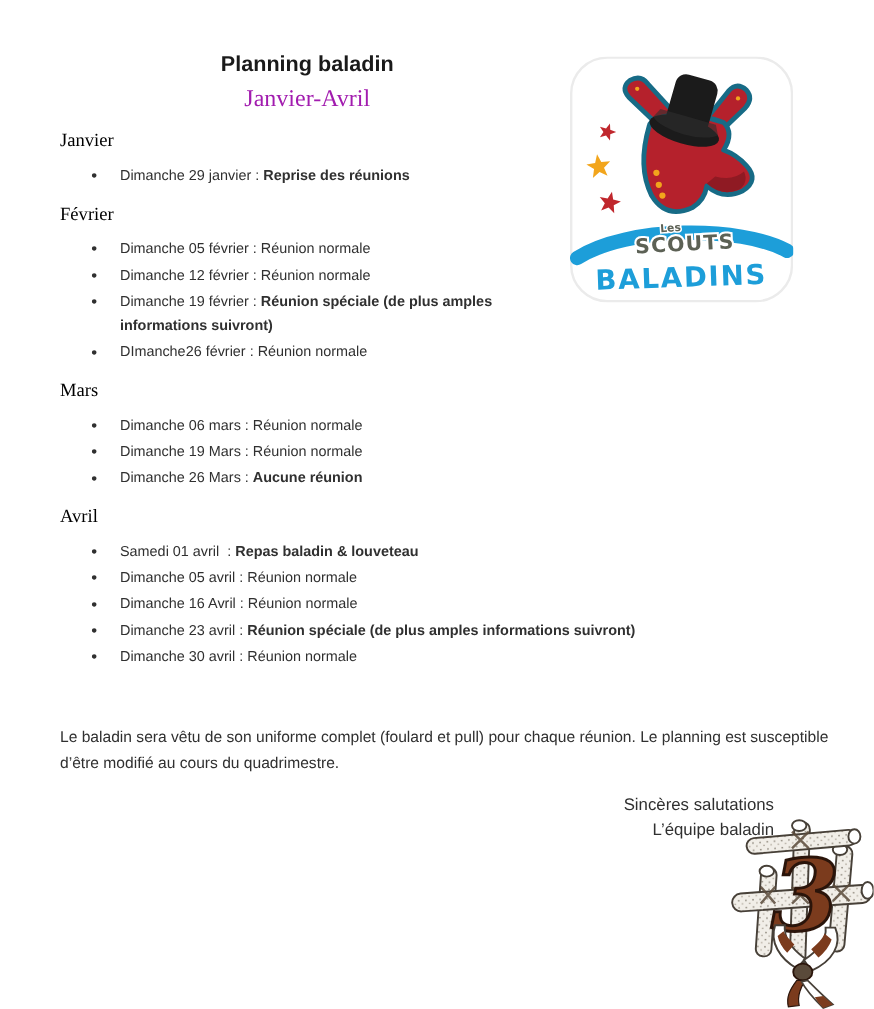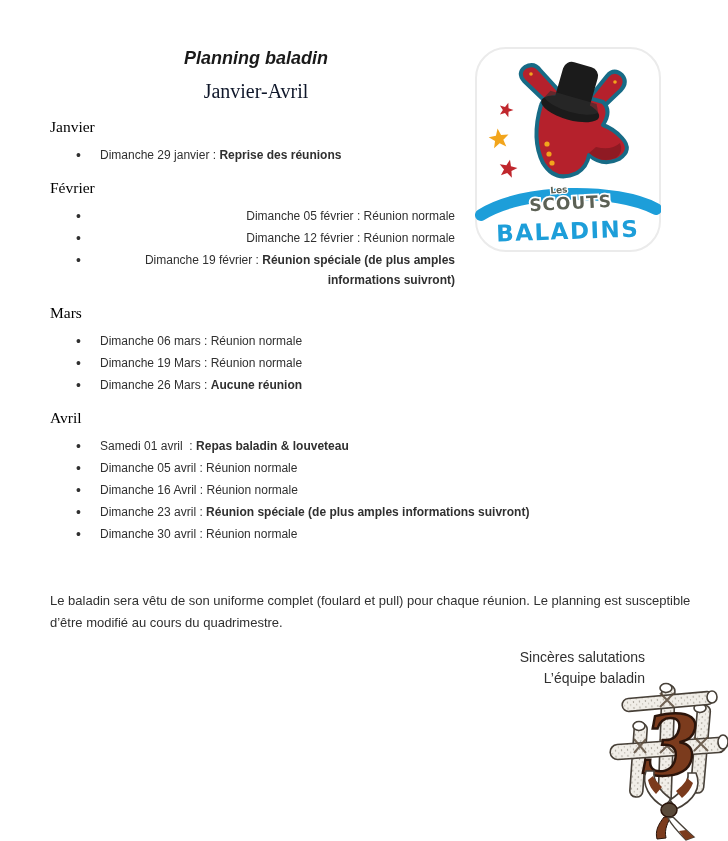--- a/index.html
+++ b/index.html
@@ -5,35 +5,35 @@
   * { box-sizing: content-box; }
   html,body { margin:0; padding:0; }
   body {
     width:728px; height:841px; background:#ffffff; position:relative; overflow:hidden;
     font-family:"Liberation Sans", sans-serif; color:#303030;
     -webkit-font-smoothing:antialiased;
   }
   .content { padding:38px 50px 0 50px; position:relative; z-index:1; }
 
   .doc-header { width:412px; text-align:center; }
-  .doc-title { font-size:18px; font-weight:700; line-height:24px; color:#1a1a1a; margin:8px;font-style:italic; }
-  .doc-subtitle { font-family:"Liberation Serif", serif; font-size:20px; line-height:26px; color:#0f172a; margin-top:4px; }
+  .doc-title { font-size:18px; font-weight:700; line-height:24px; color:#1a1a1a; margin:3px; }
+  .doc-subtitle { font-family:"Liberation Serif", serif; font-size:20px; line-height:26px; color:#a21caf; margin-top:4px; }
 
   .section h2 {
     font-family:"Liberation Serif", serif; font-weight:400;
     font-size:15.5px; line-height:20px; color:#000000; margin:13px 0 0 0;
   }
   .section ul { list-style:none; margin:8px 0 0 0; padding:0; }
   .section li {
     position:relative; padding-left:50px;
     font-size:12px; line-height:20px; margin-bottom:2px; color:#303030;
   }
   .section li::before { content:"\2022"; position:absolute; left:26px; top:0; font-size:14px; color:#303030; }
   
-  #sections .section:nth-child(2) li { max-width:355px;text-align:right; }
+  #sections .section:nth-child(2) li { max-width:355px; }
   .item-text, .item-bold { white-space:pre-wrap; }
   .item-bold { font-weight:700; }
 
   .notes { margin-top:46px; font-size:13px; line-height:22px; width:655px; color:#303030; }
   .signature { margin-top:6px; width:595px; padding-right:33px; text-align:right; font-size:14px; line-height:21px; color:#303030; }
 
   .logo-box {
     position:absolute; left:475px; top:47px; width:186px; height:205px; z-index:2;
   }
   .cross-box {
@@ -61,20 +61,21 @@
 
   <section class="section">
     <h2>Février</h2>
     <ul>
   <li><span class="item-text">Dimanche 05 février : Réunion normale</span><span class="item-bold"></span></li>
 
   <li><span class="item-text">Dimanche 12 février : Réunion normale</span><span class="item-bold"></span></li>
 
   <li><span class="item-text">Dimanche 19 février : </span><span class="item-bold">Réunion spéciale (de plus amples informations suivront)</span></li>
 
+  <li><span class="item-text">DImanche26 février : Réunion normale</span><span class="item-bold"></span></li>
 </ul>
   </section>
 
   <section class="section">
     <h2>Mars</h2>
     <ul>
   <li><span class="item-text">Dimanche 06 mars : Réunion normale</span><span class="item-bold"></span></li>
 
 
   <li><span class="item-text">Dimanche 19 Mars : Réunion normale</span><span class="item-bold"></span></li>

